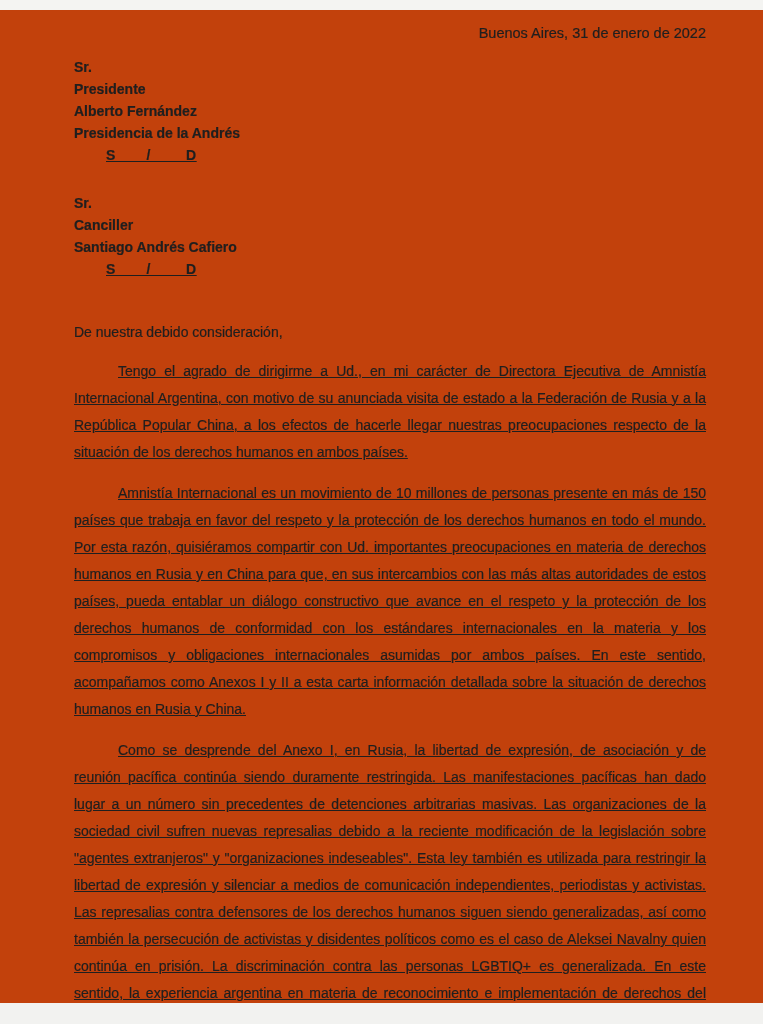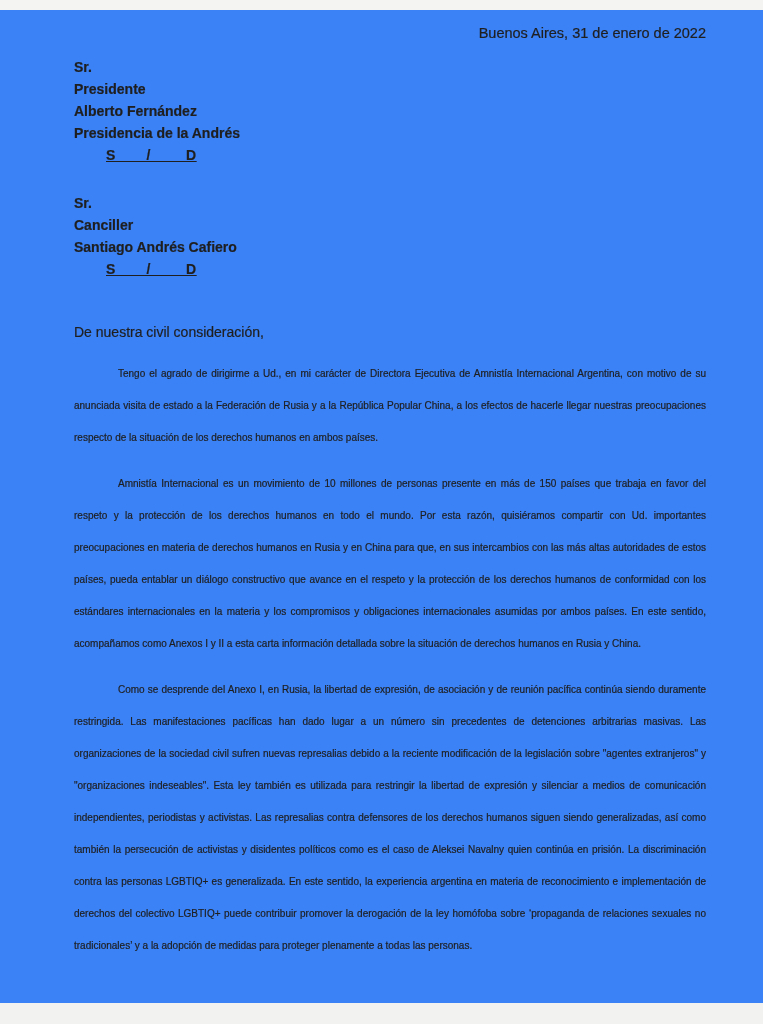--- a/index.html
+++ b/index.html
@@ -5,21 +5,21 @@
   html, body {
     margin: 0;
     padding: 0;
     background: #ffffff;
   }
   .page {
     position: relative;
     width: 763px;
     height: 1024px;
     margin: 0;
-    background: #3b82f6;
+    background: #c2410c;
     font-family: "Liberation Sans", "DejaVu Sans", sans-serif;
     color: #1f1f1f;
     overflow: hidden;
     box-sizing: border-box;
     padding: 16px 57px 0 74px;
     -webkit-text-stroke: 0.2px #1f1f1f;
   }
   .scan-strip-top {
     position: absolute;
     top: 0; left: 0; right: 0;
@@ -50,25 +50,26 @@
     white-space: pre;
     letter-spacing: 0.5px;
     margin-left: 32px;
   }
   .salutation {
     margin-top: 40px;
     font-size: 14px;
     line-height: 24px;
   }
   .body-paragraph {
-    font-size: 10px;
-    line-height: 32px;
+    font-size: 14px;
+    line-height: 27px;
     text-align: justify;
     text-indent: 44px;
     margin: 14px 0 0 0;
+    text-decoration: underline;
   }
 </style>
 </head>
 <body>
 
 <div class="page">
   <div class="scan-strip-top"></div>
 
   <div class="date-line">Buenos Aires, 31 de enero de 2022</div>
 
@@ -80,20 +81,20 @@
     <div class="line"><span class="sd-line">S&nbsp;&nbsp;&nbsp;&nbsp;&nbsp;&nbsp;&nbsp;/&nbsp;&nbsp;&nbsp;&nbsp;&nbsp;&nbsp;&nbsp;&nbsp;D</span></div>
   </div>
 
   <div class="addr-block cc-block">
     <div class="line">Sr.</div>
     <div class="line">Canciller</div>
     <div class="line">Santiago Andrés Cafiero</div>
     <div class="line"><span class="sd-line">S&nbsp;&nbsp;&nbsp;&nbsp;&nbsp;&nbsp;&nbsp;/&nbsp;&nbsp;&nbsp;&nbsp;&nbsp;&nbsp;&nbsp;&nbsp;D</span></div>
   </div>
 
-  <div class="salutation">De nuestra civil consideración,</div>
+  <div class="salutation">De nuestra debido consideración,</div>
 
   <p class="body-paragraph">Tengo el agrado de dirigirme a Ud., en mi carácter de Directora Ejecutiva de Amnistía Internacional Argentina, con motivo de su anunciada visita de estado a la Federación de Rusia y a la República Popular China, a los efectos de hacerle llegar nuestras preocupaciones respecto de la situación de los derechos humanos en ambos países.</p>
   <p class="body-paragraph">Amnistía Internacional es un movimiento de 10 millones de personas presente en más de 150 países que trabaja en favor del respeto y la protección de los derechos humanos en todo el mundo. Por esta razón, quisiéramos compartir con Ud. importantes preocupaciones en materia de derechos humanos en Rusia y en China para que, en sus intercambios con las más altas autoridades de estos países, pueda entablar un diálogo constructivo que avance en el respeto y la protección de los derechos humanos de conformidad con los estándares internacionales en la materia y los compromisos y obligaciones internacionales asumidas por ambos países. En este sentido, acompañamos como Anexos I y II a esta carta información detallada sobre la situación de derechos humanos en Rusia y China.</p>
   <p class="body-paragraph">Como se desprende del Anexo I, en Rusia, la libertad de expresión, de asociación y de reunión pacífica continúa siendo duramente restringida. Las manifestaciones pacíficas han dado lugar a un número sin precedentes de detenciones arbitrarias masivas. Las organizaciones de la sociedad civil sufren nuevas represalias debido a la reciente modificación de la legislación sobre "agentes extranjeros" y "organizaciones indeseables". Esta ley también es utilizada para restringir la libertad de expresión y silenciar a medios de comunicación independientes, periodistas y activistas. Las represalias contra defensores de los derechos humanos siguen siendo generalizadas, así como también la persecución de activistas y disidentes políticos como es el caso de Aleksei Navalny quien continúa en prisión. La discriminación contra las personas LGBTIQ+ es generalizada. En este sentido, la experiencia argentina en materia de reconocimiento e implementación de derechos del colectivo LGBTIQ+ puede contribuir promover la derogación de la ley homófoba sobre ‘propaganda de relaciones sexuales no tradicionales’ y a la adopción de medidas para proteger plenamente a todas las personas.</p>
 
   <div class="scan-strip-bottom"></div>
 </div>
 
 </body></html>

